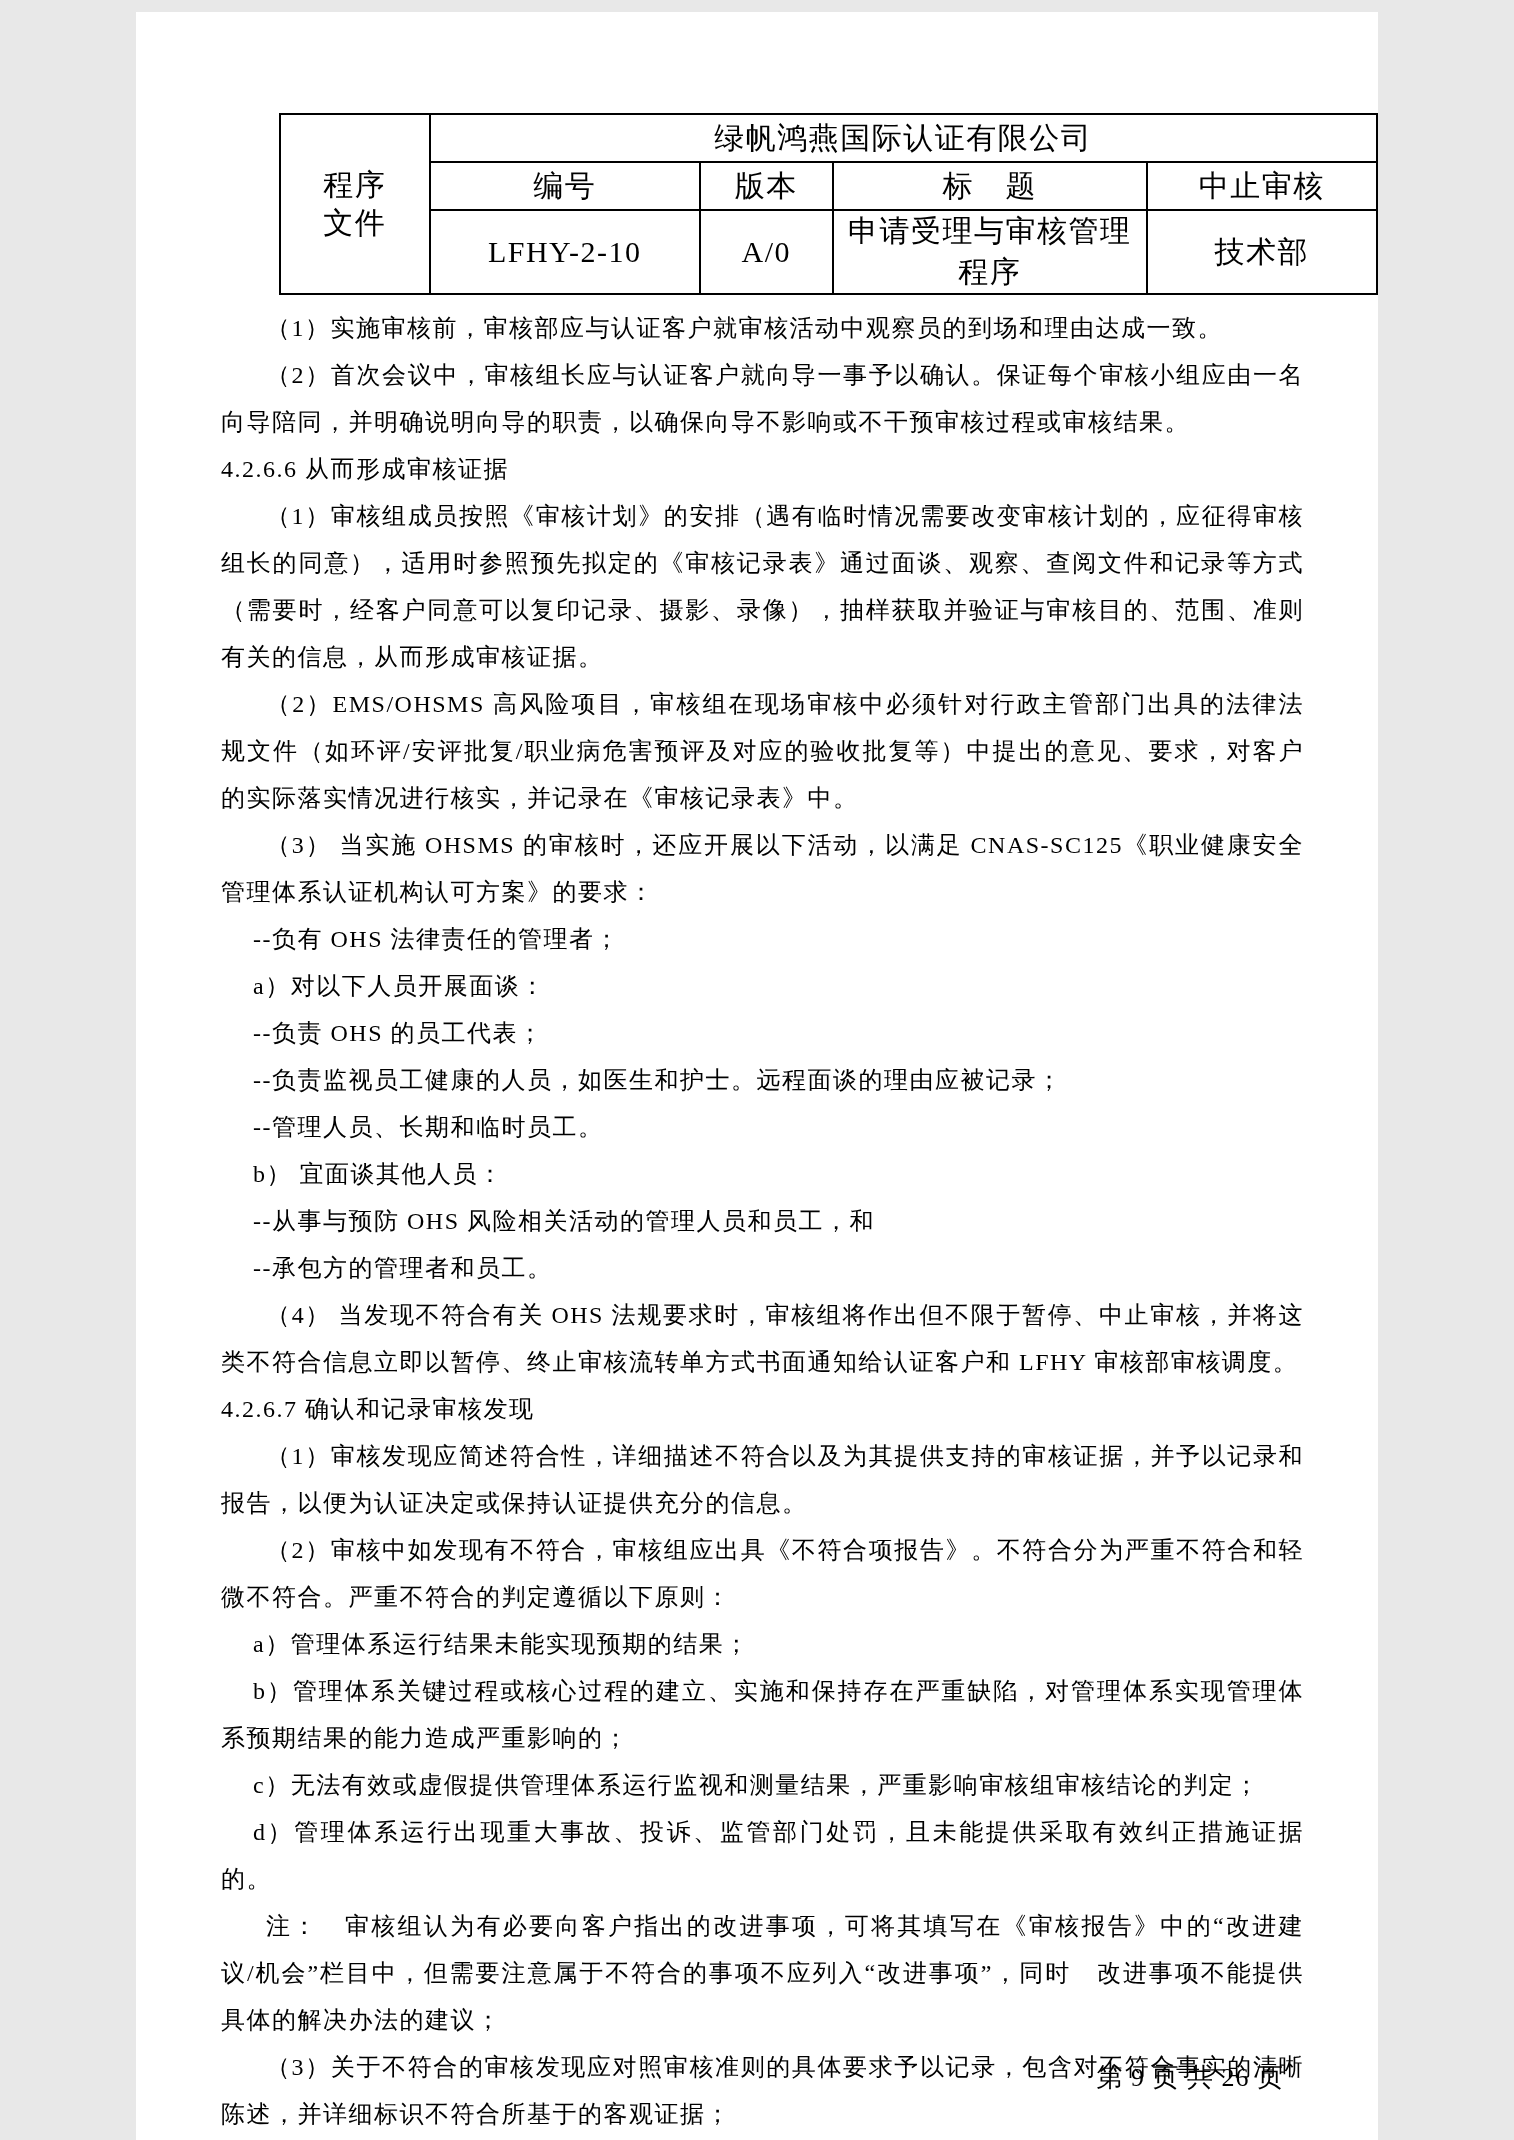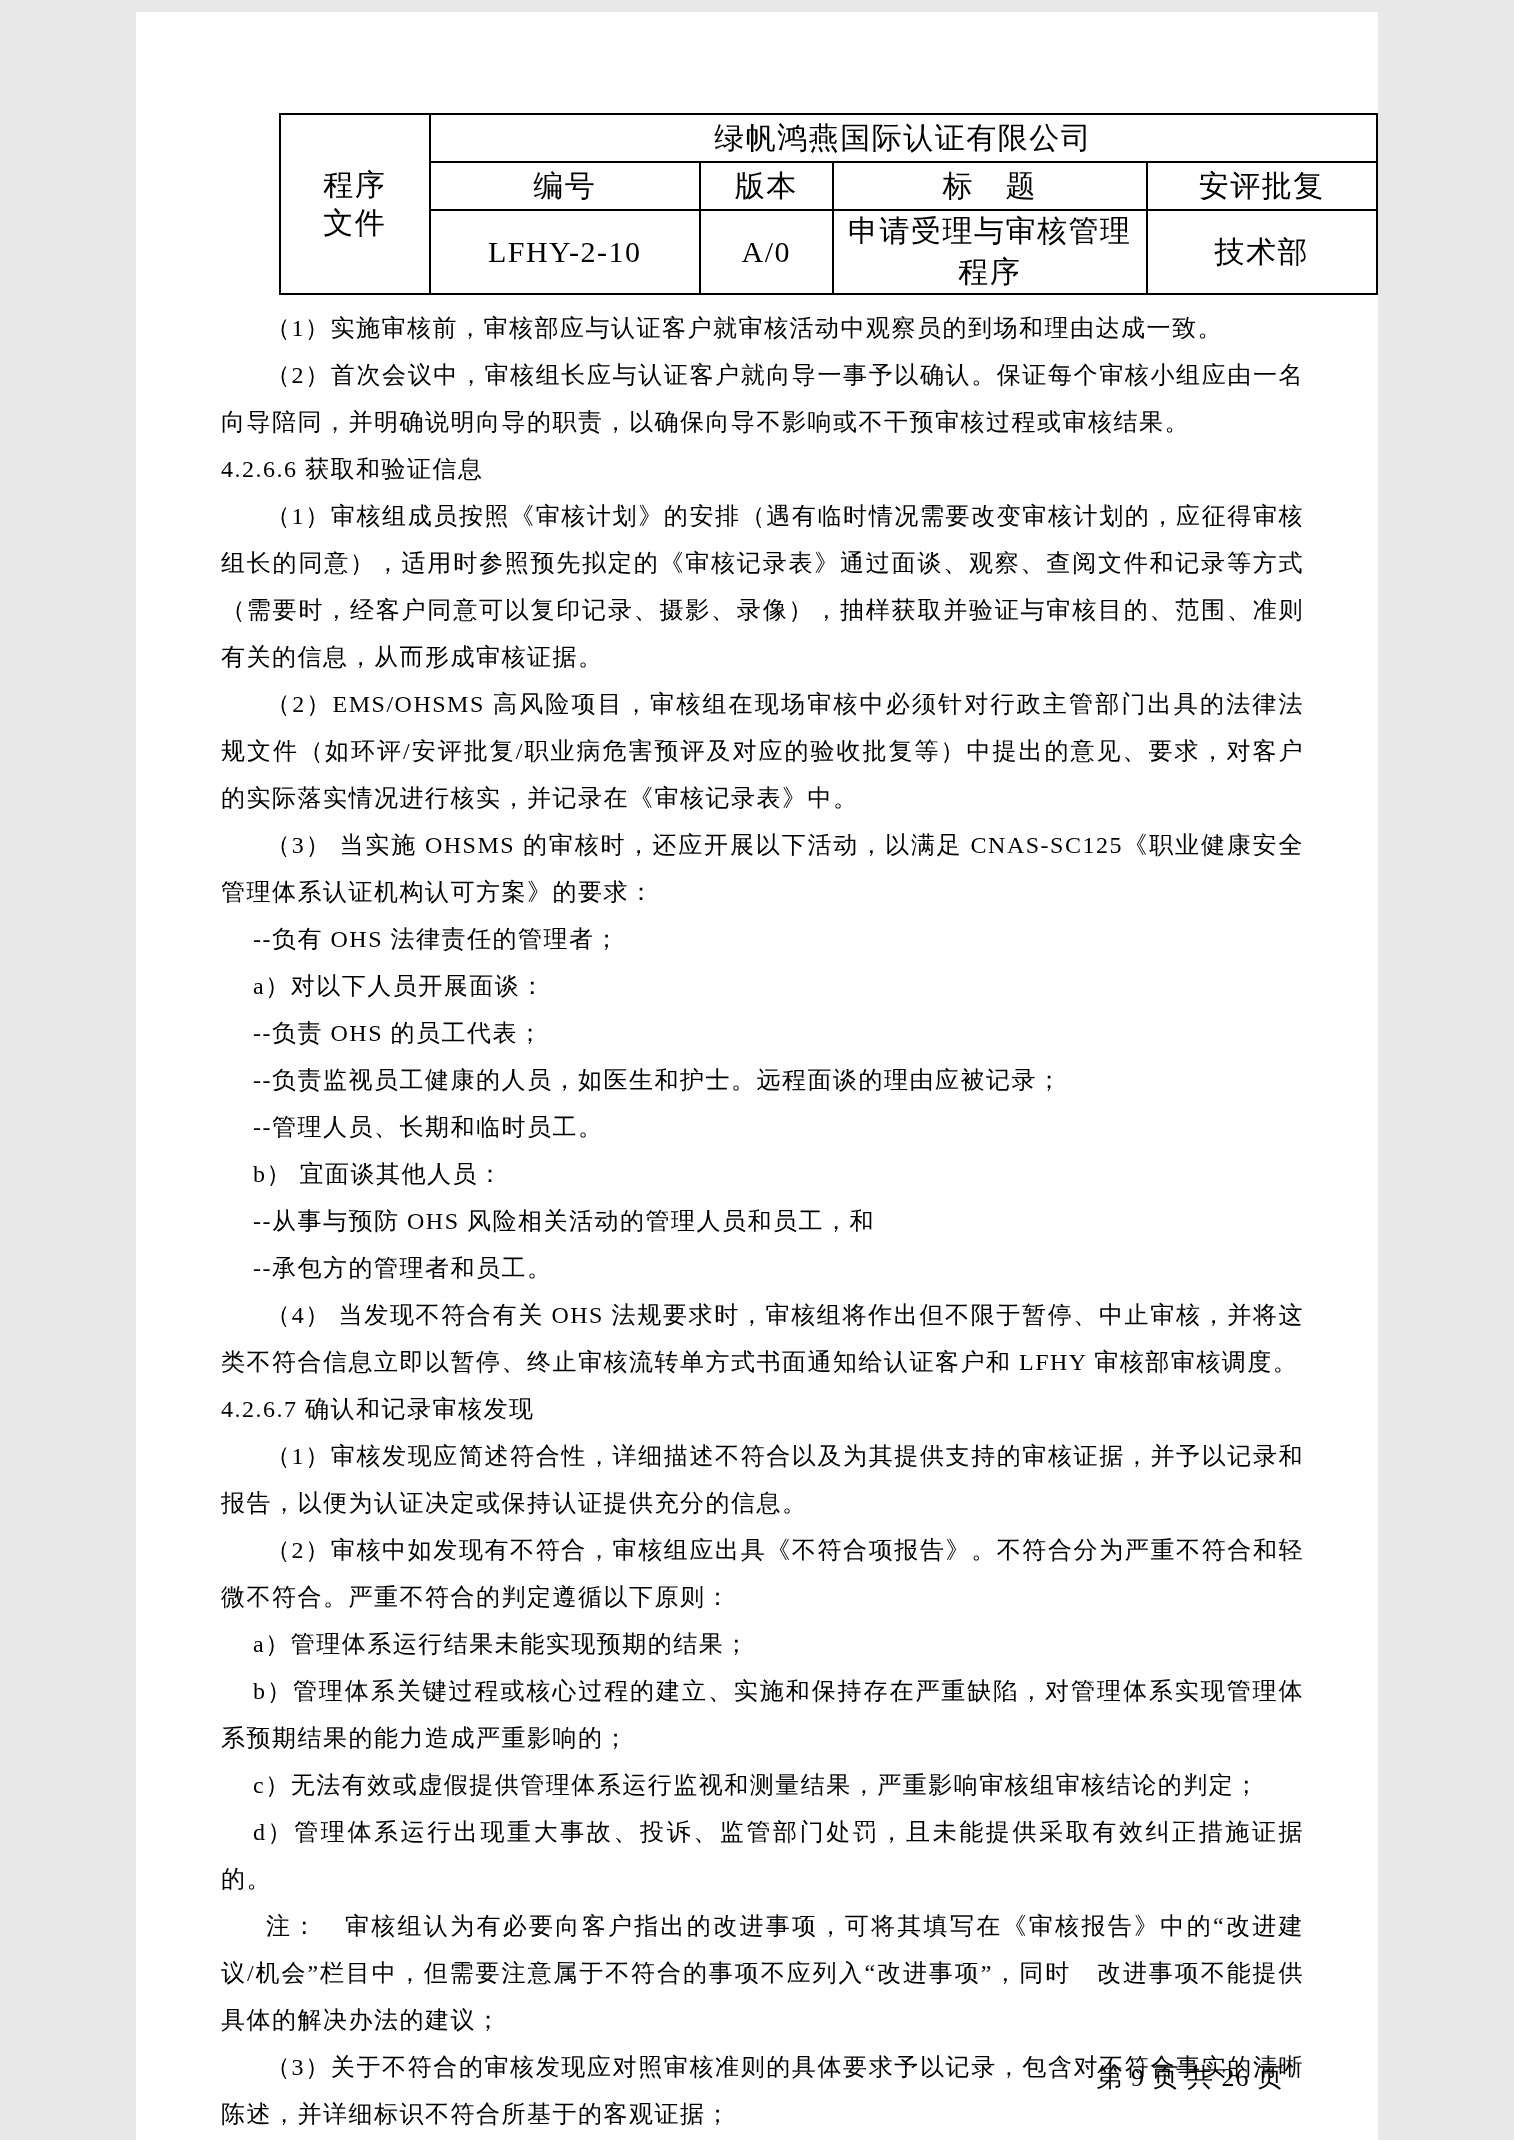--- a/index.html
+++ b/index.html
@@ -78,35 +78,35 @@
     <tbody>
       <tr>
         <td rowspan="3" class="doc-type-cell">程序
 文件</td>
         <td colspan="4">绿帆鸿燕国际认证有限公司</td>
       </tr>
       <tr>
         <td>编号</td>
         <td>版本</td>
         <td>标　题</td>
-        <td>安评批复</td>
+        <td>中止审核</td>
       </tr>
       <tr>
         <td>LFHY-2-10</td>
         <td>A/0</td>
         <td>申请受理与审核管理程序</td>
         <td>技术部</td>
       </tr>
     </tbody>
   </table>
 
   <div class="body-text">
       <p class="para">（1）实施审核前，审核部应与认证客户就审核活动中观察员的到场和理由达成一致。</p>
       <p class="para">（2）首次会议中，审核组长应与认证客户就向导一事予以确认。保证每个审核小组应由一名向导陪同，并明确说明向导的职责，以确保向导不影响或不干预审核过程或审核结果。</p>
-      <p class="heading">4.2.6.6 获取和验证信息</p>
+      <p class="heading">4.2.6.6 从而形成审核证据</p>
       <p class="para">（1）审核组成员按照《审核计划》的安排（遇有临时情况需要改变审核计划的，应征得审核组长的同意），适用时参照预先拟定的《审核记录表》通过面谈、观察、查阅文件和记录等方式（需要时，经客户同意可以复印记录、摄影、录像），抽样获取并验证与审核目的、范围、准则有关的信息，从而形成审核证据。</p>
       <p class="para">（2）EMS/OHSMS 高风险项目，审核组在现场审核中必须针对行政主管部门出具的法律法规文件（如环评/安评批复/职业病危害预评及对应的验收批复等）中提出的意见、要求，对客户的实际落实情况进行核实，并记录在《审核记录表》中。</p>
       <p class="para">（3） 当实施 OHSMS 的审核时，还应开展以下活动，以满足 CNAS-SC125《职业健康安全管理体系认证机构认可方案》的要求：</p>
       <p class="list">--负有 OHS 法律责任的管理者；</p>
       <p class="list">a）对以下人员开展面谈：</p>
       <p class="list">--负责 OHS 的员工代表；</p>
       <p class="list">--负责监视员工健康的人员，如医生和护士。远程面谈的理由应被记录；</p>
       <p class="list">--管理人员、长期和临时员工。</p>
       <p class="list">b） 宜面谈其他人员：</p>
       <p class="list">--从事与预防 OHS 风险相关活动的管理人员和员工，和</p>

